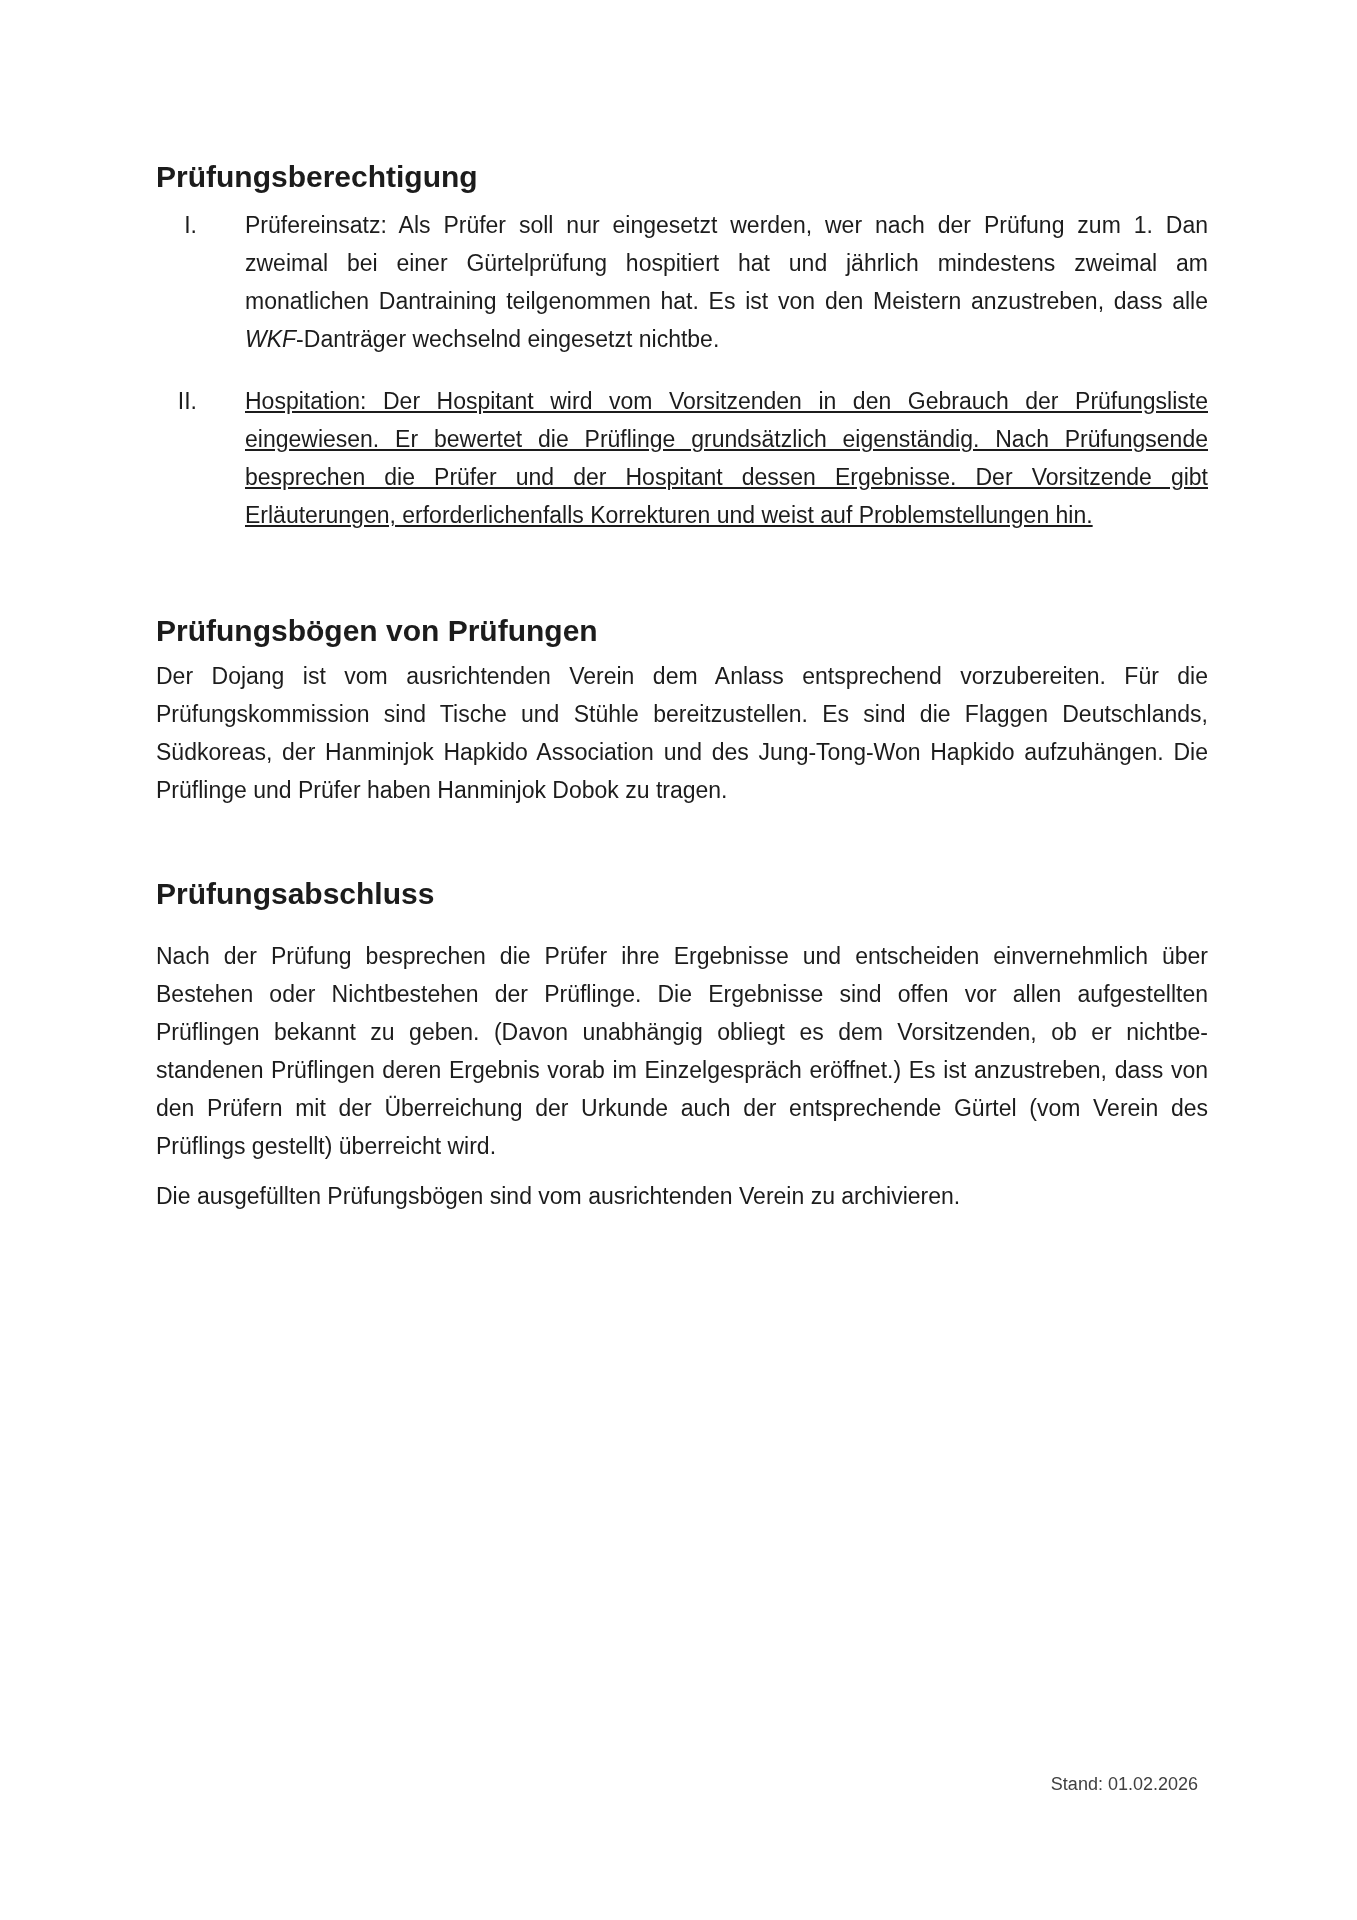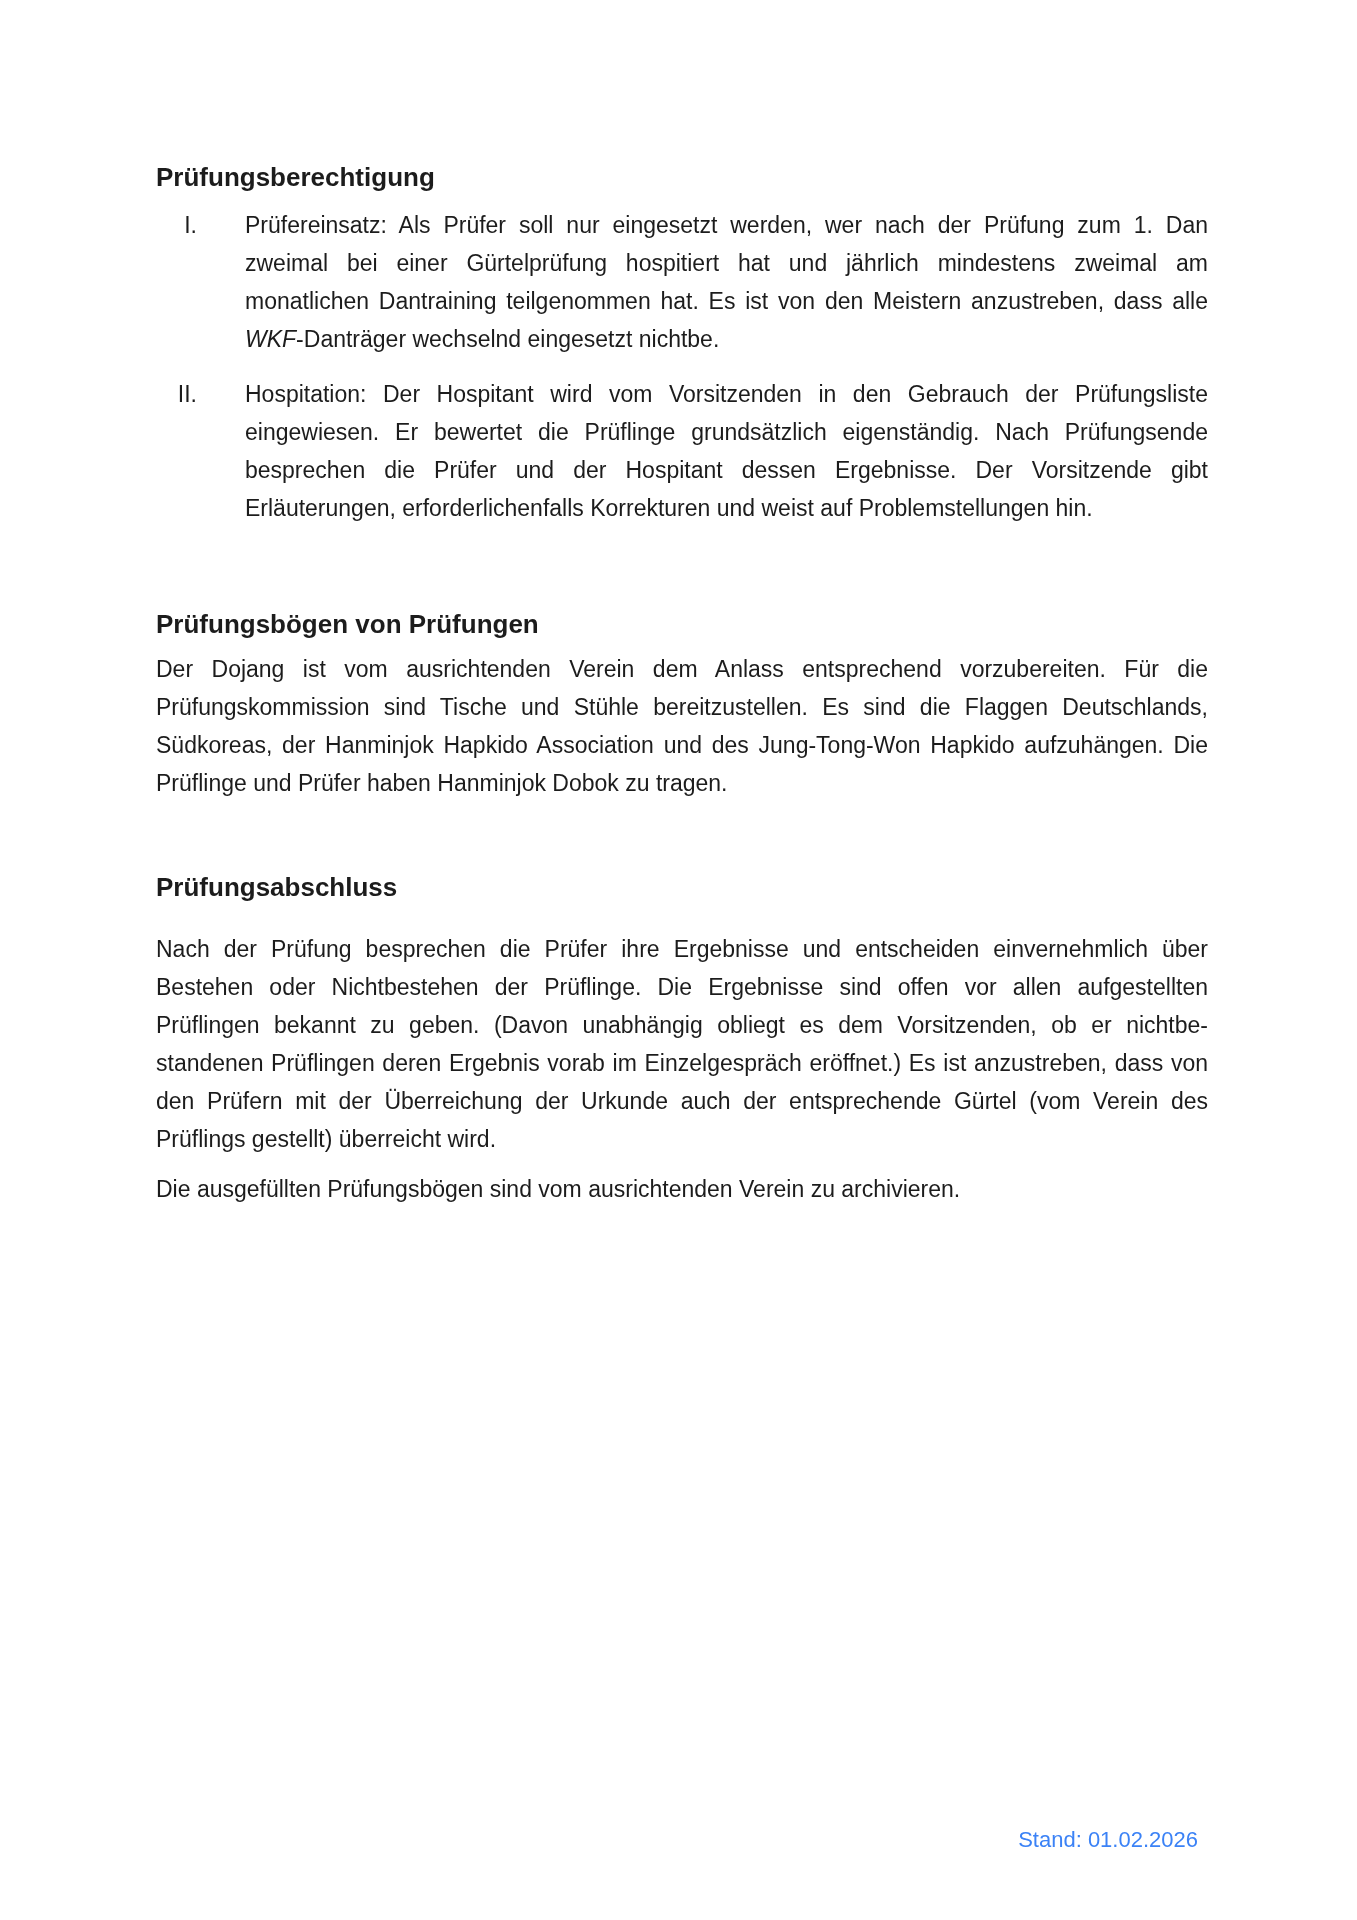--- a/index.html
+++ b/index.html
@@ -16,21 +16,21 @@
     overflow: hidden;
   }
   .page {
     position: absolute;
     inset: 0;
     padding: 158px 149px 0 156px;
     box-sizing: border-box;
     background: #ffffff;
   }
   .sec-heading {
-    font-size: 26px;
+    font-size: 30px;
     line-height: 38px;
     font-weight: bold;
     margin: 0 0 10px 0;
   }
   .sec-heading.s2 { margin-top: 78px; margin-bottom: 7px; }
   .sec-heading.s3 { margin-top: 66px; margin-bottom: 24px; }
   .body-text {
     font-size: 23px;
     line-height: 38px;
     text-align: justify;
@@ -39,41 +39,41 @@
   ol.roman-list {
     list-style: none;
     margin: 0;
     padding: 0;
   }
   ol.roman-list li {
     position: relative;
     padding-left: 89px;
     margin: 0;
   }
-  ol.roman-list li + li { margin-top: 17px; }
+  ol.roman-list li + li { margin-top: 24px; text-decoration: underline; }
   ol.roman-list .num {
     position: absolute;
     left: 0;
     top: 0;
     width: 41px;
     text-align: right;
     font-size: 23px;
     line-height: 38px;
   }
   .para { margin: 0 0 12px 0; }
   .para.mb15 { margin-bottom: 15px; }
   .para.mb0 { margin-bottom: 0; }
   .italic { font-style: italic; }
   .footer-stand {
     position: absolute;
-    top: 1829px;
+    top: 1773px;
     right: 159px;
-    font-size: 22px;
+    font-size: 18px;
     line-height: 22px;
-    color: #3b82f6;
+    color: #404040;
   }
 </style>
 </head>
 <body>
 
 <div class="page">
 
   <h1 class="sec-heading">Prüfungsberechtigung</h1>
 
   <ol class="roman-list">

